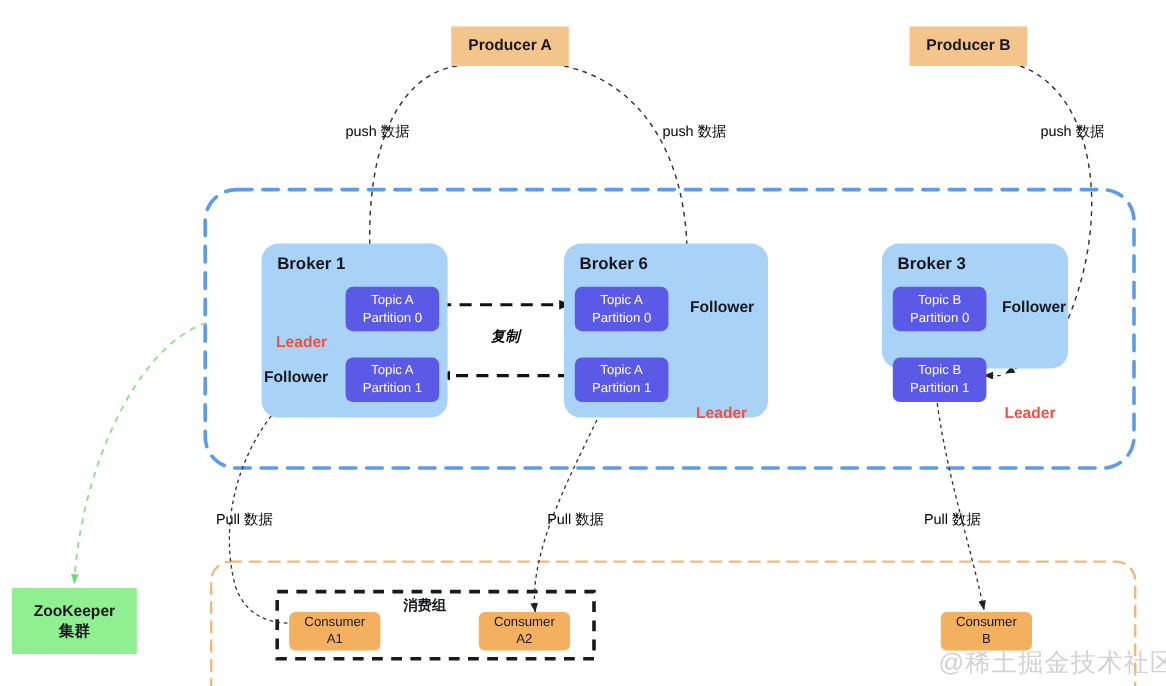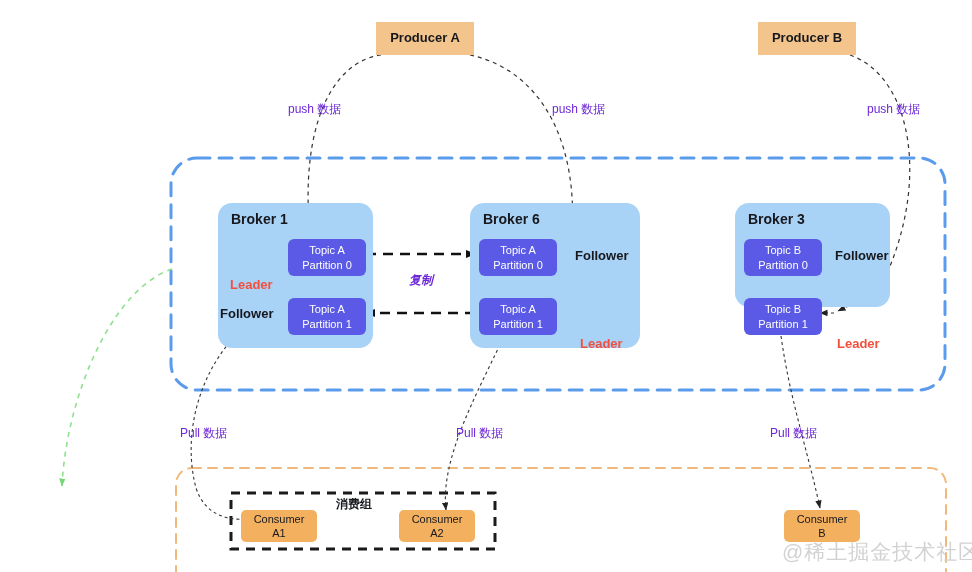--- a/index.html
+++ b/index.html
@@ -84,21 +84,21 @@
     display: flex; align-items: center; justify-content: center;
     text-align: center;
     line-height: 1.3;
     white-space: pre-line;
   }
 
   
   .edge-label {
     position: absolute;
     font-size: 12px;
-    color: #6d28d9;
+    color: #000000;
     white-space: nowrap;
   }
   .group-label {
     position: absolute;
     font-size: 12px;
     font-weight: bold;
     color: #16181d;
     white-space: nowrap;
   }
   .watermark {
@@ -216,16 +216,20 @@
   <div class="node consumer" style="left:399px; top:510px; width:76px; height:32px;">
     <span>Consumer
 A2</span>
   </div>
 
   <div class="node consumer" style="left:784px; top:510px; width:76px; height:32px;">
     <span>Consumer
 B</span>
   </div>
 
+  <div class="node zookeeper" style="left:10px; top:490px; width:104px; height:55px;">
+    <span>ZooKeeper
+集群</span>
+  </div>
 
   <div class="watermark" style="left:782px; top:538px;">@稀土掘金技术社区</div>
 
 </div>
 
 </body></html>

